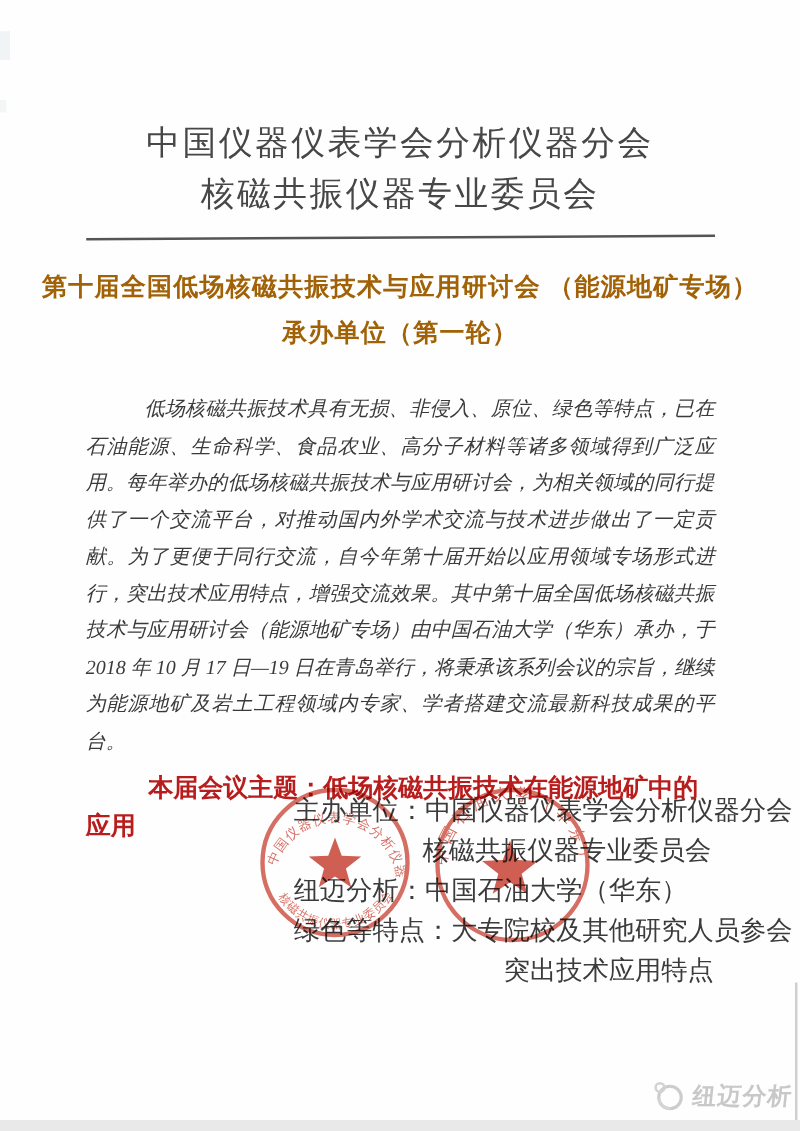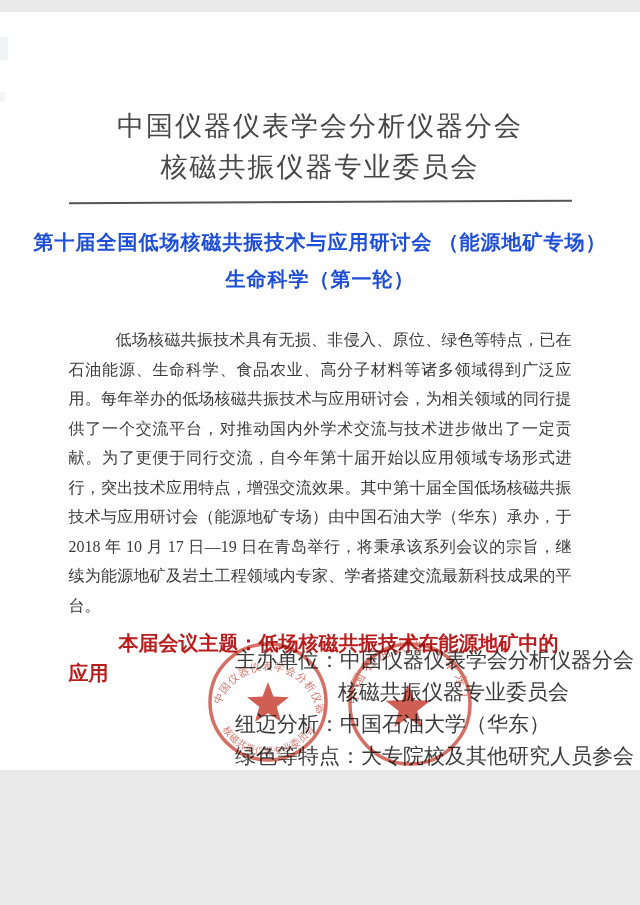--- a/index.html
+++ b/index.html
@@ -1,33 +1,33 @@
 <!DOCTYPE html>
 <html><head>
 <meta charset="utf-8">
 <style>
   html,body{margin:0;padding:0;background:#e9e9e9;}
   .page{
-    position:relative;width:640px;height:758px;margin:12px auto;
+    position:relative;width:640px;height:896px;margin:0 auto;
     background:#fefefe;overflow:hidden;
     font-family:"Liberation Serif","DejaVu Serif",serif;
     color:#3a3a3a;
   }
   
   .header{padding-top:94px;text-align:center;color:#474747;
     font-size:27px;letter-spacing:2px;line-height:41px;}
   .rule{width:503px;height:0;border-top:2px solid #555;margin:13px auto 0;
     transform:rotate(-0.3deg);}
   
   .title{margin-top:21px;text-align:center;font-weight:bold;
     font-size:20px;line-height:37px;letter-spacing:1px;}
   
   .bodytext{width:503px;margin:27px auto 0;font-size:16px;line-height:29.5px;
     text-align:justify;color:#3a3a3a;}
-  .bodytext p{margin:0;text-indent:47px;}
+  .bodytext p{margin:0;text-indent:47px;font-style:italic;}
   .boldline{width:503px;margin:9px auto 0;font-size:20px;line-height:29.5px;
     font-weight:bold;text-indent:50px;color:#b91c1c;}
   .boldline.second{margin-top:3px;}
   
   .org-block{position:absolute;left:235px;top:632px;z-index:2;
     font-size:21px;line-height:32px;white-space:nowrap;color:#3b3b3b;}
   .org-line2{padding-left:103px;}
   .org-date{padding-left:168px;}
   
   .stamp{position:absolute;z-index:3;mix-blend-mode:multiply;opacity:.85;
@@ -59,23 +59,23 @@
   <div class="corner-smudge"></div>
   <div class="corner-smudge2"></div>
 
   <div class="header">
     <div>中国仪器仪表学会分析仪器分会</div>
     <div>核磁共振仪器专业委员会</div>
   </div>
 
   <div class="rule"></div>
 
-  <div class="title" id="red-title" style="color: #1d4ed8;">
+  <div class="title" id="red-title" style="color: #a16207;">
     <div>第十届全国低场核磁共振技术与应用研讨会 （能源地矿专场）</div>
-    <div>生命科学（第一轮）</div>
+    <div>承办单位（第一轮）</div>
   </div>
 
   <div class="bodytext">
     <p>低场核磁共振技术具有无损、非侵入、原位、绿色等特点，已在石油能源、生命科学、食品农业、高分子材料等诸多领域得到广泛应用。每年举办的低场核磁共振技术与应用研讨会，为相关领域的同行提供了一个交流平台，对推动国内外学术交流与技术进步做出了一定贡献。为了更便于同行交流，自今年第十届开始以应用领域专场形式进行，突出技术应用特点，增强交流效果。其中第十届全国低场核磁共振技术与应用研讨会（能源地矿专场）由中国石油大学（华东）承办，于 2018 年 10 月 17 日—19 日在青岛举行，将秉承该系列会议的宗旨，继续为能源地矿及岩土工程领域内专家、学者搭建交流最新科技成果的平台。</p>
   </div>
 
   <div class="boldline">本届会议主题：低场核磁共振技术在能源地矿中的应用</div>
 
   <div class="org-block">
     <div><span>主办单位：</span><span>中国仪器仪表学会分析仪器分会</span></div>

